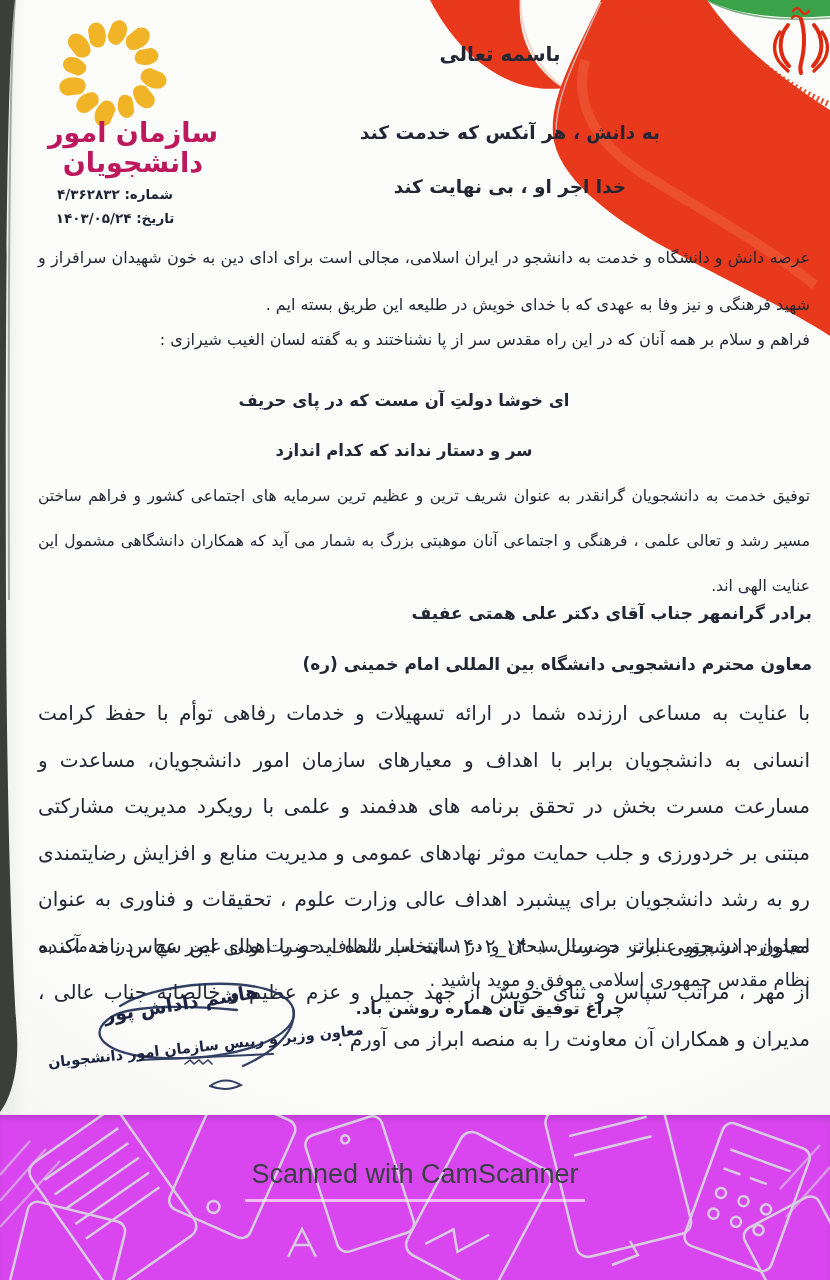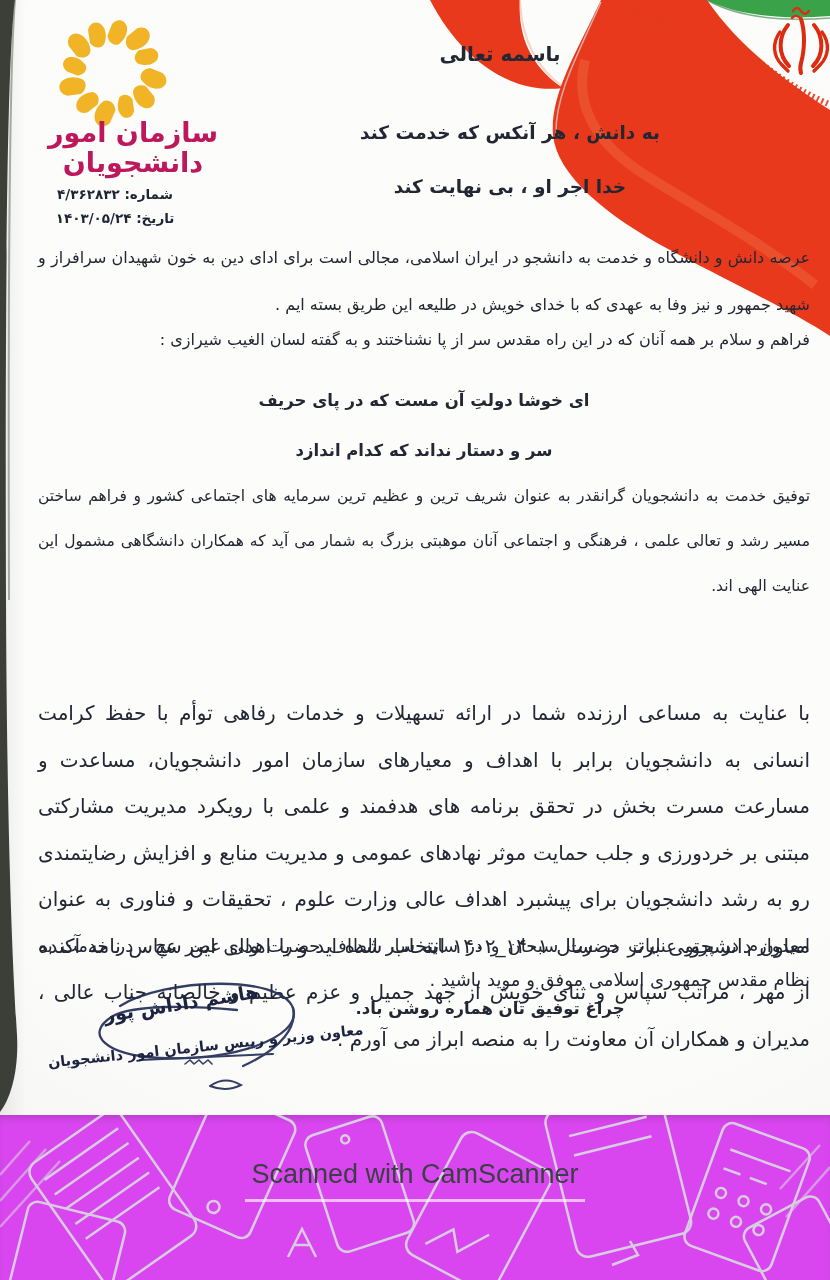--- a/index.html
+++ b/index.html
@@ -21,21 +21,21 @@
   #ref-block{left:40px;top:182px;width:150px;direction:rtl;text-align:center;
     color:#1d2433;font-size:13.5px;font-weight:bold;line-height:24px;}
   
   .fa{direction:rtl;color:#232733;}
   #besmellah{left:370px;top:42px;width:260px;text-align:center;font-size:20px;font-weight:bold;}
   #motto{left:350px;top:106px;width:320px;text-align:center;font-size:18.5px;font-weight:bold;line-height:54px;}
   
   .para{left:38px;width:772px;text-align:justify;text-align-last:right;font-size:16px;line-height:47px;}
   #p1{top:234px;}
   #p2{top:316px;}
-  #poem{left:154px;top:376px;width:540px;text-align:center;font-size:16.5px;line-height:50px;font-weight:bold;}
+  #poem{left:134px;top:376px;width:540px;text-align:center;font-size:16.5px;line-height:50px;font-weight:bold;}
   #p3{top:474px;font-size:15.5px;line-height:45px;}
   #addressee{left:120px;top:588px;width:692px;text-align:right;font-weight:bold;font-size:17px;line-height:51px;}
   #p4{top:690px;font-size:20px;line-height:46.5px;}
   #p5{top:929px;font-size:18px;line-height:33.5px;}
   #closing{left:260px;top:999px;width:460px;text-align:center;font-size:16.5px;font-weight:bold;}
   
   #sig{left:45px;top:976px;width:300px;height:125px;}
   #sig-name{left:58px;top:16px;font-size:19px;font-weight:bold;color:#1c2340;
     transform:rotate(-9deg);white-space:nowrap;direction:rtl;}
   #sig-title{left:2px;top:62px;font-size:14.5px;font-weight:bold;color:#1c2340;
@@ -122,30 +122,34 @@
       <span>۱۴۰۳/۰۵/۲۴</span>
     </div>
   </div>
 
   <div id="besmellah" class="abs fa">باسمه تعالی</div>
   <div id="motto" class="abs fa">
     <div>به دانش ، هر آنکس که خدمت کند</div>
     <div>خدا اجر او ، بی نهایت کند</div>
   </div>
 
-  <div id="p1" class="abs fa para">عرصه دانش و دانشگاه و خدمت به دانشجو در ایران اسلامی، مجالی است برای ادای دین به خون شهیدان سرافراز و شهید جمهور و نیز وفا به عهدی که با خدای خویش در طلیعه این طریق بسته ایم .</div>
+  <div id="p1" class="abs fa para">عرصه دانش و دانشگاه و خدمت به دانشجو در ایران اسلامی، مجالی است برای ادای دین به خون شهیدان سرافراز و شهید فرهنگی و نیز وفا به عهدی که با خدای خویش در طلیعه این طریق بسته ایم .</div>
   <div id="p2" class="abs fa para">فراهم و سلام بر همه آنان که در این راه مقدس سر از پا نشناختند و به گفته لسان الغیب شیرازی :</div>
 
   <div id="poem" class="abs fa">
     <div>ای خوشا دولتِ آن مست که در پای حریف</div>
     <div>سر و دستار نداند که کدام اندازد</div>
   </div>
 
   <div id="p3" class="abs fa para">توفیق خدمت به دانشجویان گرانقدر به عنوان شریف ترین و عظیم ترین سرمایه های اجتماعی کشور و فراهم ساختن مسیر رشد و تعالی علمی ، فرهنگی و اجتماعی آنان موهبتی بزرگ به شمار می آید که همکاران دانشگاهی مشمول این عنایت الهی اند.</div>
 
+  <div id="addressee" class="abs fa">
+    <div>برادر گرانمهر جناب آقای دکتر علی همتی عفیف</div>
+    <div>معاون محترم دانشجویی دانشگاه بین المللی امام خمینی (ره)</div>
+  </div>
 
   <div id="p4" class="abs fa para">با عنایت به مساعی ارزنده شما در ارائه تسهیلات و خدمات رفاهی توأم با حفظ کرامت انسانی به دانشجویان برابر با اهداف و معیارهای سازمان امور دانشجویان، مساعدت و مسارعت مسرت بخش در تحقق برنامه های هدفمند و علمی با رویکرد مدیریت مشارکتی مبتنی بر خردورزی و جلب حمایت موثر نهادهای عمومی و مدیریت منابع و افزایش رضایتمندی رو به رشد دانشجویان برای پیشبرد اهداف عالی وزارت علوم ، تحقیقات و فناوری به عنوان معاون دانشجویی برتر در سال ۱۴۰۱_۱۴۰۲ انتخاب شده اید و با اهدای این سپاس نامه آکنده از مهر ، مراتب سپاس و ثنای خویش از جهد جمیل و عزم عظیم و خالصانه جناب عالی ، مدیران و همکاران آن معاونت را به منصه ابراز می آورم .</div>
   <div id="p5" class="abs fa para">امیدوارم در پرتو عنایات حضرت سبحان و در سایه سار الطاف حضرت ولی عصر عج ، در خدمت به نظام مقدس جمهوری اسلامی موفق و موید باشید .</div>
   <div id="closing" class="abs fa">چراغ توفیق تان هماره روشن باد.</div>
 
   <div id="sig" class="abs">
     <svg class="abs" style="left:0;top:0" width="300" height="125" viewBox="0 0 300 125">
       <g stroke="#232e57" fill="none" stroke-linecap="round" opacity="0.92">
         <path d="M 75 30 C 120 2 235 -2 248 32 C 258 62 185 86 115 82 C 60 79 38 58 68 40 C 90 28 150 30 192 34" stroke-width="2.3"></path>
         <path d="M 248 32 C 252 50 238 72 198 90" stroke-width="2.3"></path>

